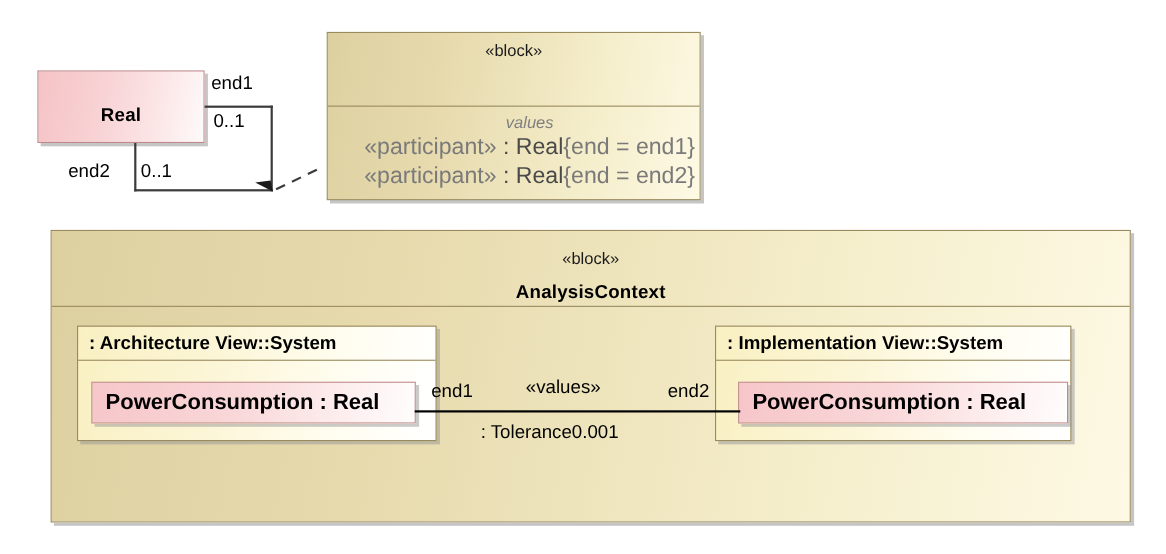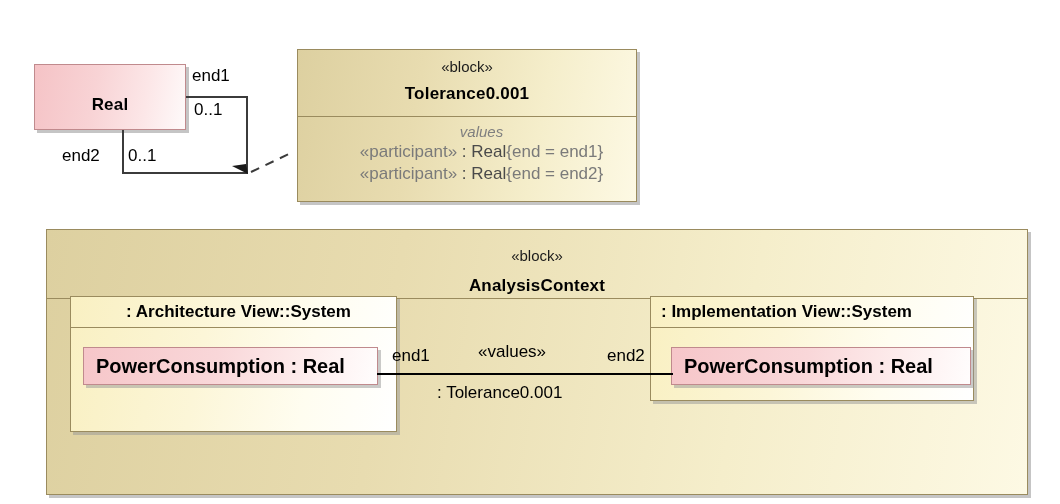--- a/index.html
+++ b/index.html
@@ -19,21 +19,20 @@
 
   
   .node {
     position: absolute;
     box-sizing: border-box;
     border: 1px solid #9a8b5e;
     box-shadow: 3px 3px 0 0 rgba(150,150,150,0.55);
   }
   .node-beige {
     background: linear-gradient(100deg, #ddd0a0 0%, #e8dcb0 35%, #f5eecb 70%, #fdf9e4 100%);
-    margin-top: 20px;
   }
   .node-pink {
     background: linear-gradient(100deg, #f5c3c6 0%, #f8d3d5 40%, #fce6e7 72%, #fefafa 100%);
     border: 1px solid #c08a8d;
   }
 
   .sep {
     position: absolute;
     left: 0;
     right: 0;
@@ -82,21 +81,21 @@
     padding-top: 6px;
     padding-left: 29px;
   }
   .values-label {
     font-size: 15px;
     font-style: italic;
     color: #7f7f7f;
     text-align: center;
   }
   .value-row {
-    font-size: 17px;
+    font-size: 21px;
     color: #7a7a7a;
     text-align: center;
     white-space: nowrap;
     margin-top: 2px;
   }
   .value-row .vtype {
     color: #4a4a4a;
     font-weight: normal;
   }
 
@@ -141,21 +140,21 @@
     box-shadow: 3px 3px 0 0 rgba(150,150,150,0.5);
     font-size: 20px;
     font-weight: bold;
     color: #000000;
     display: flex;
     align-items: center;
     padding-left: 12px;
     white-space: nowrap;
   }
 
-  #arch-part  { left: 70px;  top: 296px; width: 327px; height: 136px; text-align: center; }
+  #arch-part  { left: 70px;  top: 296px; width: 327px; height: 105px; }
   #impl-part  { left: 650px; top: 296px; width: 324px; height: 105px; }
   #arch-prop  { left: 12px;  top: 50px;  width: 295px; height: 38px; }
   #impl-prop  { left: 20px;  top: 50px;  width: 300px; height: 38px; }
 
   
   .conn-line {
     position: absolute;
     background: #000000;
   }
   .conn-h { height: 2px; }
@@ -201,21 +200,20 @@
   <div class="assoc assoc-v" style="left:122px; top:130px; height:44px;"></div>
 
   <div class="edge-label-big" style="left:192px; top:66px;">end1</div>
   <div class="edge-label-big" style="left:194px; top:100px;">0..1</div>
 
   <div class="edge-label-big" style="left:62px; top:146px;">end2</div>
   <div class="edge-label-big" style="left:128px; top:146px;">0..1</div>
 
   <div class="node node-beige" id="tolerance-node">
     <div class="stereo" id="tol-stereo">«block»</div>
-    <div class="title-bold" id="tol-name">Tolerance0.001</div>
     <div class="sep" id="tol-sep"></div>
     <div id="tol-compartment">
       <div class="values-label">values</div>
       <div class="value-row">
         <span>«participant»</span>
         <span class="vtype">:</span>
         <span class="vtype">Real</span><span>{end = end1}</span>
       </div>
       <div class="value-row">
         <span>«participant»</span>

